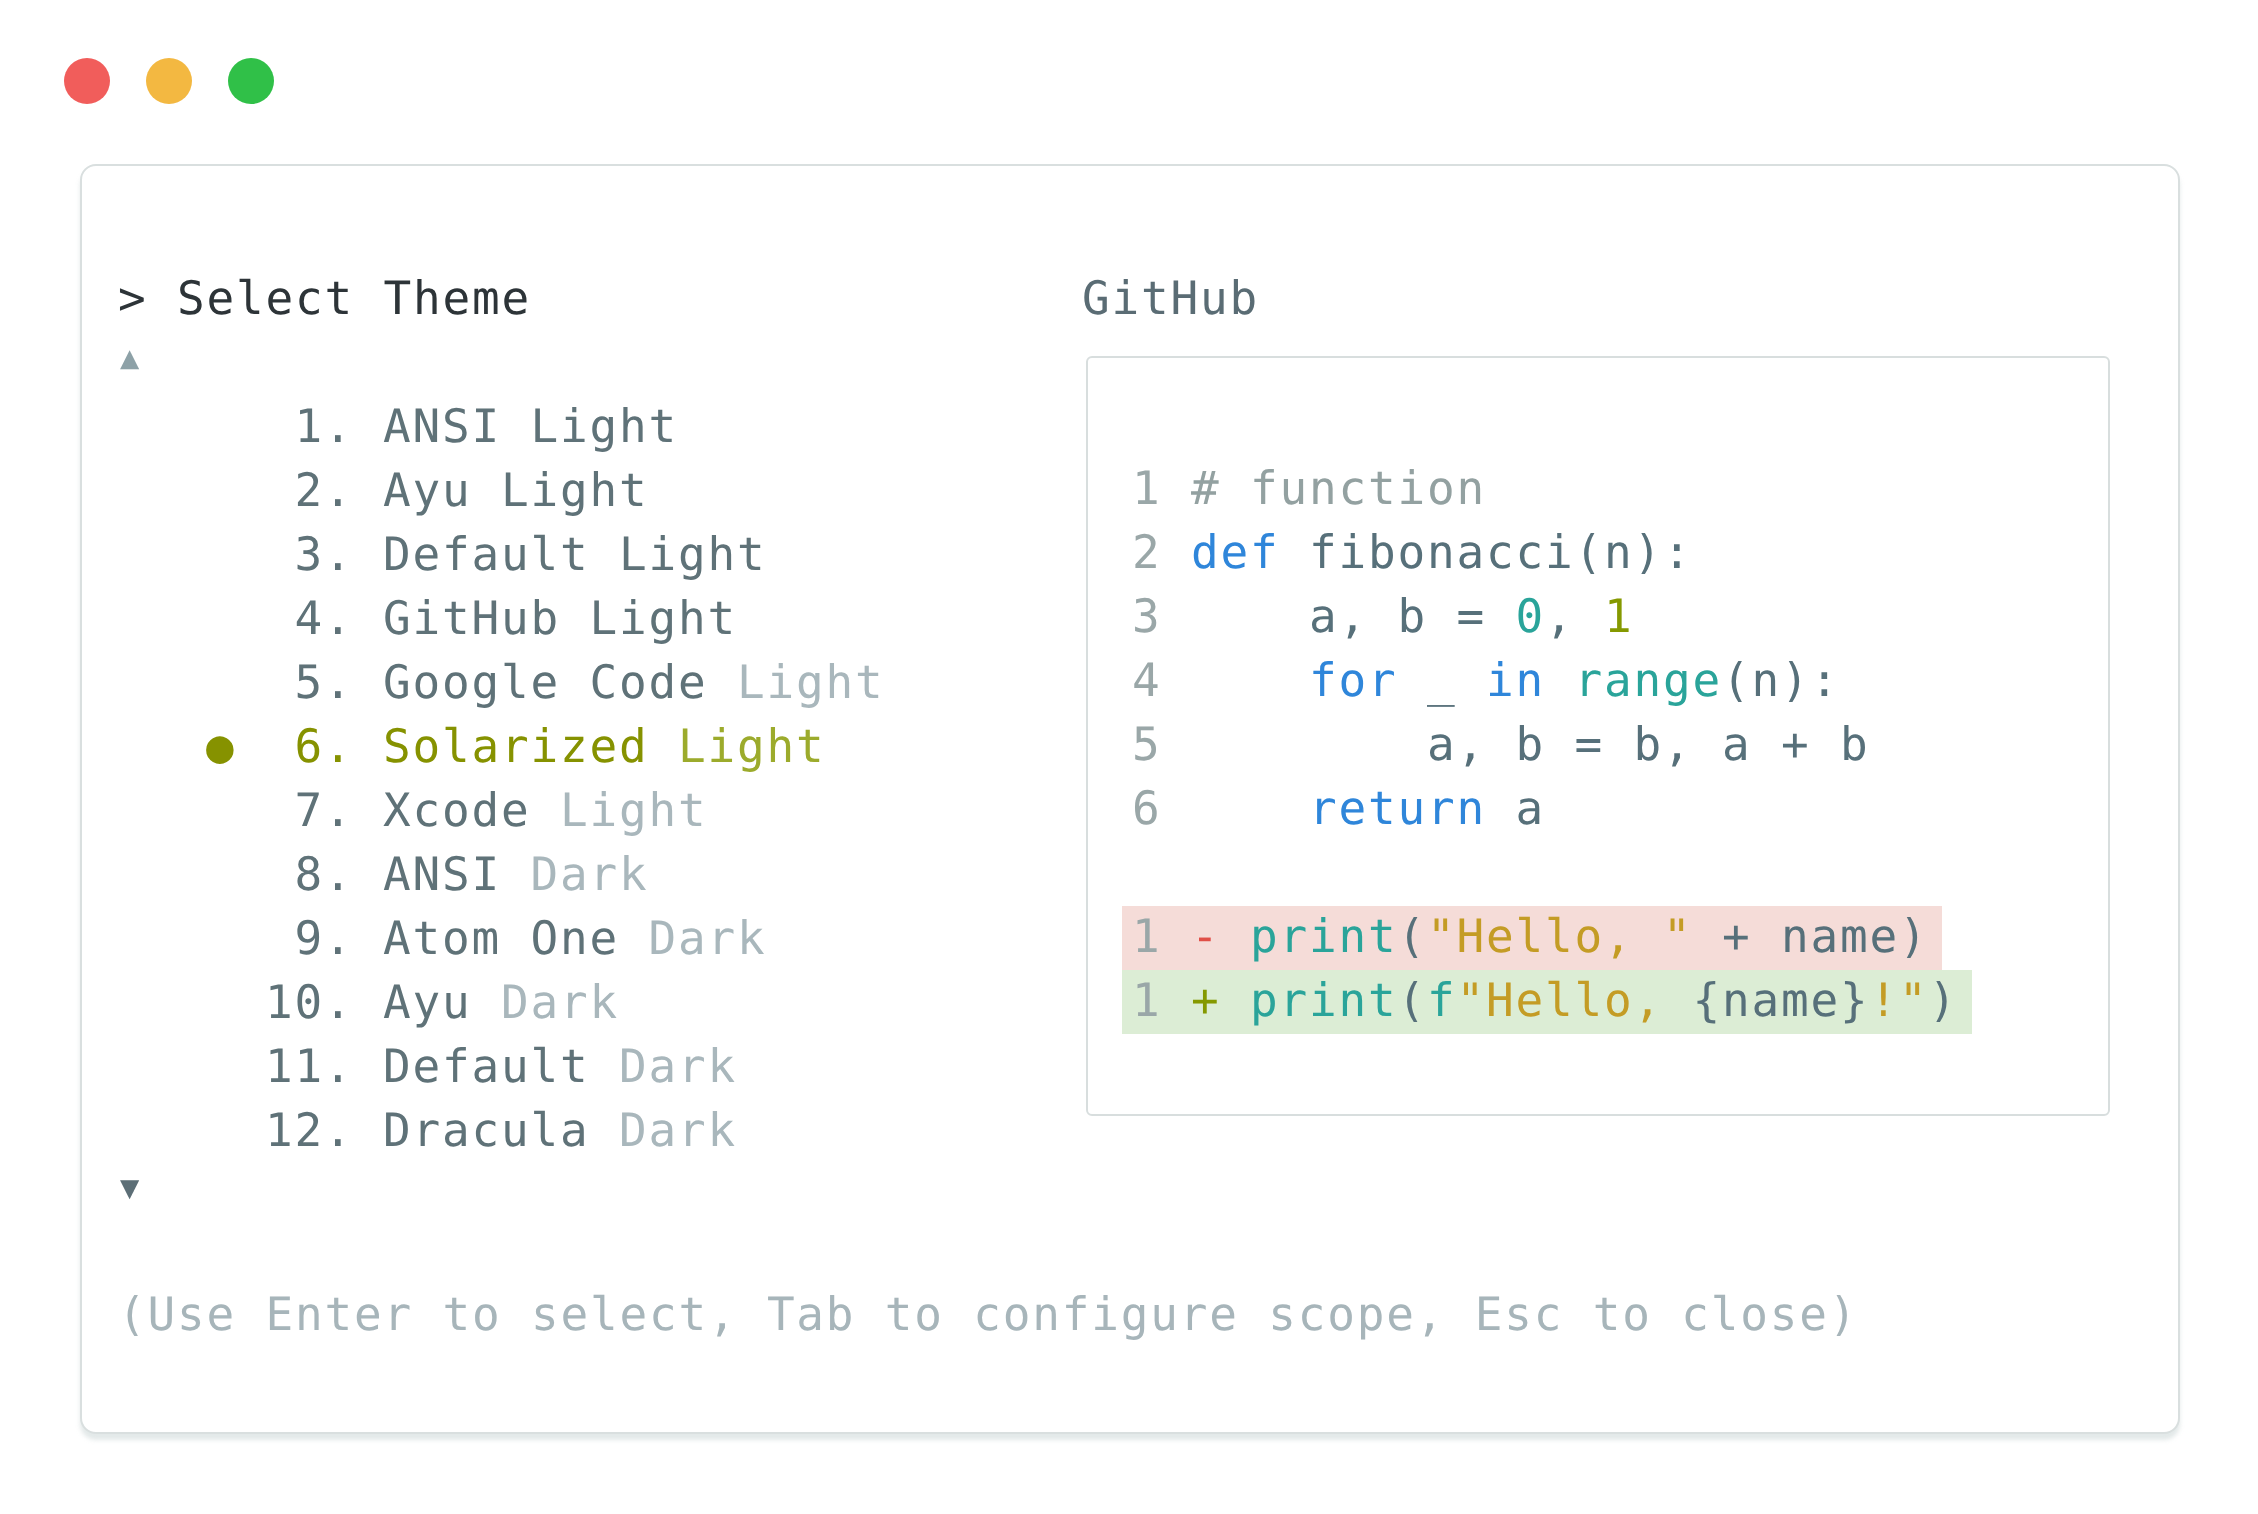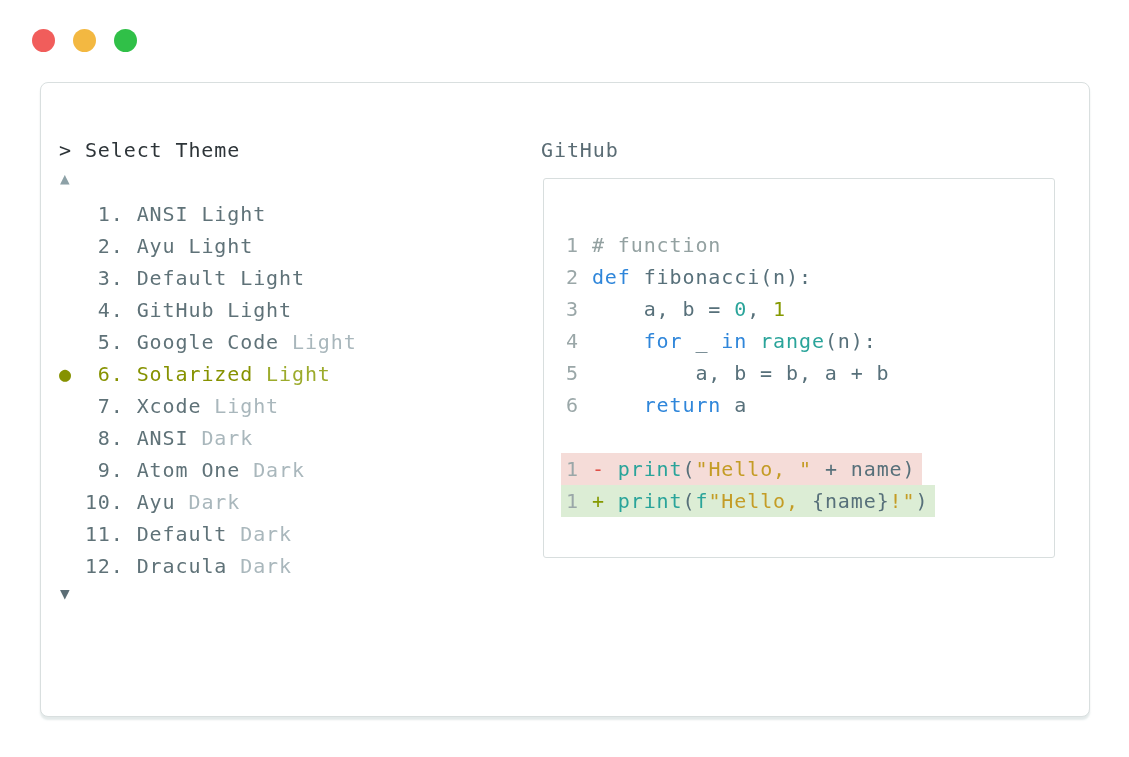--- a/index.html
+++ b/index.html
@@ -5,21 +5,21 @@
   html, body { margin: 0; padding: 0; background: #ffffff; }
   .canvas {
     position: relative;
     width: 1129px;
     height: 757px;
     background: #ffffff;
     font-family: "DejaVu Sans Mono", monospace;
     overflow: hidden;
   }
   .mono {
-    font-size: 20px;
+    font-size: 23px;
     line-height: 32px;
     letter-spacing: 0.9px;
     white-space: pre;
   }
   
   .traffic {
     position: absolute;
     left: 32px;
     top: 29px;
     display: flex;
@@ -62,21 +62,21 @@
     line-height: 20px;
     letter-spacing: 0;
   }
   .scroll-up   { top: 86px;  color: #8da1a7; }
   .scroll-down { top: 501px; color: #5c6e76; }
   .theme-list {
     position: absolute;
     left: 18px;
     top: 115px;
   }
-  .theme-row { height: 32px; }
+  .theme-row { height: 32px; margin-left: 44px; }
   .help-text {
     position: absolute;
     left: 18px;
     top: 559px;
     color: #a7b5ba;
   }
   
   .preview-box {
     position: absolute;
     left: 502px;
@@ -116,19 +116,20 @@
     <div class="dialog-title mono">&gt; Select Theme</div>
 
     <div class="preview-label mono">GitHub</div>
 
     <div class="scroll-arrow scroll-up">▲</div>
 
     <div class="theme-list mono" id="theme-list"><div class="theme-row"><span style="color: rgb(134, 146, 0);"> </span><span style="color: rgb(95, 114, 120);">  1. </span><span style="color: rgb(95, 114, 120);">ANSI</span><span style="color: rgb(95, 114, 120);"> </span><span style="color: rgb(95, 114, 120);">Light</span></div><div class="theme-row"><span style="color: rgb(134, 146, 0);"> </span><span style="color: rgb(95, 114, 120);">  2. </span><span style="color: rgb(95, 114, 120);">Ayu</span><span style="color: rgb(95, 114, 120);"> </span><span style="color: rgb(95, 114, 120);">Light</span></div><div class="theme-row"><span style="color: rgb(134, 146, 0);"> </span><span style="color: rgb(95, 114, 120);">  3. </span><span style="color: rgb(95, 114, 120);">Default</span><span style="color: rgb(95, 114, 120);"> </span><span style="color: rgb(95, 114, 120);">Light</span></div><div class="theme-row"><span style="color: rgb(134, 146, 0);"> </span><span style="color: rgb(95, 114, 120);">  4. </span><span style="color: rgb(95, 114, 120);">GitHub</span><span style="color: rgb(95, 114, 120);"> </span><span style="color: rgb(95, 114, 120);">Light</span></div><div class="theme-row"><span style="color: rgb(134, 146, 0);"> </span><span style="color: rgb(95, 114, 120);">  5. </span><span style="color: rgb(95, 114, 120);">Google Code</span><span style="color: rgb(95, 114, 120);"> </span><span style="color: rgb(169, 183, 188);">Light</span></div><div class="theme-row"><span style="color: rgb(134, 146, 0);">●</span><span style="color: rgb(134, 146, 0);">  6. </span><span style="color: rgb(134, 146, 0);">Solarized</span><span style="color: rgb(134, 146, 0);"> </span><span style="color: rgb(156, 171, 44);">Light</span></div><div class="theme-row"><span style="color: rgb(134, 146, 0);"> </span><span style="color: rgb(95, 114, 120);">  7. </span><span style="color: rgb(95, 114, 120);">Xcode</span><span style="color: rgb(95, 114, 120);"> </span><span style="color: rgb(169, 183, 188);">Light</span></div><div class="theme-row"><span style="color: rgb(134, 146, 0);"> </span><span style="color: rgb(95, 114, 120);">  8. </span><span style="color: rgb(95, 114, 120);">ANSI</span><span style="color: rgb(95, 114, 120);"> </span><span style="color: rgb(169, 183, 188);">Dark</span></div><div class="theme-row"><span style="color: rgb(134, 146, 0);"> </span><span style="color: rgb(95, 114, 120);">  9. </span><span style="color: rgb(95, 114, 120);">Atom One</span><span style="color: rgb(95, 114, 120);"> </span><span style="color: rgb(169, 183, 188);">Dark</span></div><div class="theme-row"><span style="color: rgb(134, 146, 0);"> </span><span style="color: rgb(95, 114, 120);"> 10. </span><span style="color: rgb(95, 114, 120);">Ayu</span><span style="color: rgb(95, 114, 120);"> </span><span style="color: rgb(169, 183, 188);">Dark</span></div><div class="theme-row"><span style="color: rgb(134, 146, 0);"> </span><span style="color: rgb(95, 114, 120);"> 11. </span><span style="color: rgb(95, 114, 120);">Default</span><span style="color: rgb(95, 114, 120);"> </span><span style="color: rgb(169, 183, 188);">Dark</span></div><div class="theme-row"><span style="color: rgb(134, 146, 0);"> </span><span style="color: rgb(95, 114, 120);"> 12. </span><span style="color: rgb(95, 114, 120);">Dracula</span><span style="color: rgb(95, 114, 120);"> </span><span style="color: rgb(169, 183, 188);">Dark</span></div></div>
 
     <div class="scroll-arrow scroll-down">▼</div>
 
+    <div class="help-text mono">(Use Enter to select, Tab to configure scope, Esc to close)</div>
 
     <div class="preview-box">
       <div class="code-block mono" id="code-block"><div class="code-line"><span class="hl"><span style="color: rgb(154, 167, 168);">1 </span><span style="color: rgb(147, 161, 161);"># function</span></span></div><div class="code-line"><span class="hl"><span style="color: rgb(154, 167, 168);">2 </span><span style="color: rgb(47, 134, 218);">def</span><span style="color: rgb(87, 112, 122);"> fibonacci(n):</span></span></div><div class="code-line"><span class="hl"><span style="color: rgb(154, 167, 168);">3 </span><span style="color: rgb(87, 112, 122);">    a, b = </span><span style="color: rgb(42, 164, 154);">0</span><span style="color: rgb(87, 112, 122);">, </span><span style="color: rgb(133, 153, 0);">1</span></span></div><div class="code-line"><span class="hl"><span style="color: rgb(154, 167, 168);">4 </span><span style="color: rgb(87, 112, 122);">    </span><span style="color: rgb(47, 134, 218);">for</span><span style="color: rgb(87, 112, 122);"> _ </span><span style="color: rgb(47, 134, 218);">in</span><span style="color: rgb(87, 112, 122);"> </span><span style="color: rgb(42, 164, 154);">range</span><span style="color: rgb(87, 112, 122);">(n):</span></span></div><div class="code-line"><span class="hl"><span style="color: rgb(154, 167, 168);">5 </span><span style="color: rgb(87, 112, 122);">        a, b = b, a + b</span></span></div><div class="code-line"><span class="hl"><span style="color: rgb(154, 167, 168);">6 </span><span style="color: rgb(87, 112, 122);">    </span><span style="color: rgb(47, 134, 218);">return</span><span style="color: rgb(87, 112, 122);"> a</span></span></div><div class="code-line"></div><div class="code-line"><span class="hl" style="background: rgb(245, 220, 216);"><span style="color: rgb(154, 167, 168);">1 </span><span style="color: rgb(224, 79, 71);">- </span><span style="color: rgb(42, 164, 154);">print</span><span style="color: rgb(87, 112, 122);">(</span><span style="color: rgb(196, 156, 37);">"Hello, "</span><span style="color: rgb(87, 112, 122);"> + name)</span></span></div><div class="code-line"><span class="hl" style="background: rgb(220, 237, 213);"><span style="color: rgb(154, 167, 168);">1 </span><span style="color: rgb(133, 153, 0);">+ </span><span style="color: rgb(42, 164, 154);">print</span><span style="color: rgb(87, 112, 122);">(</span><span style="color: rgb(42, 164, 154);">f</span><span style="color: rgb(196, 156, 37);">"Hello, </span><span style="color: rgb(87, 112, 122);">{name}</span><span style="color: rgb(196, 156, 37);">!"</span><span style="color: rgb(87, 112, 122);">)</span></span></div></div>
     </div>
 
   </div>
 </div>
 
 </body></html>

